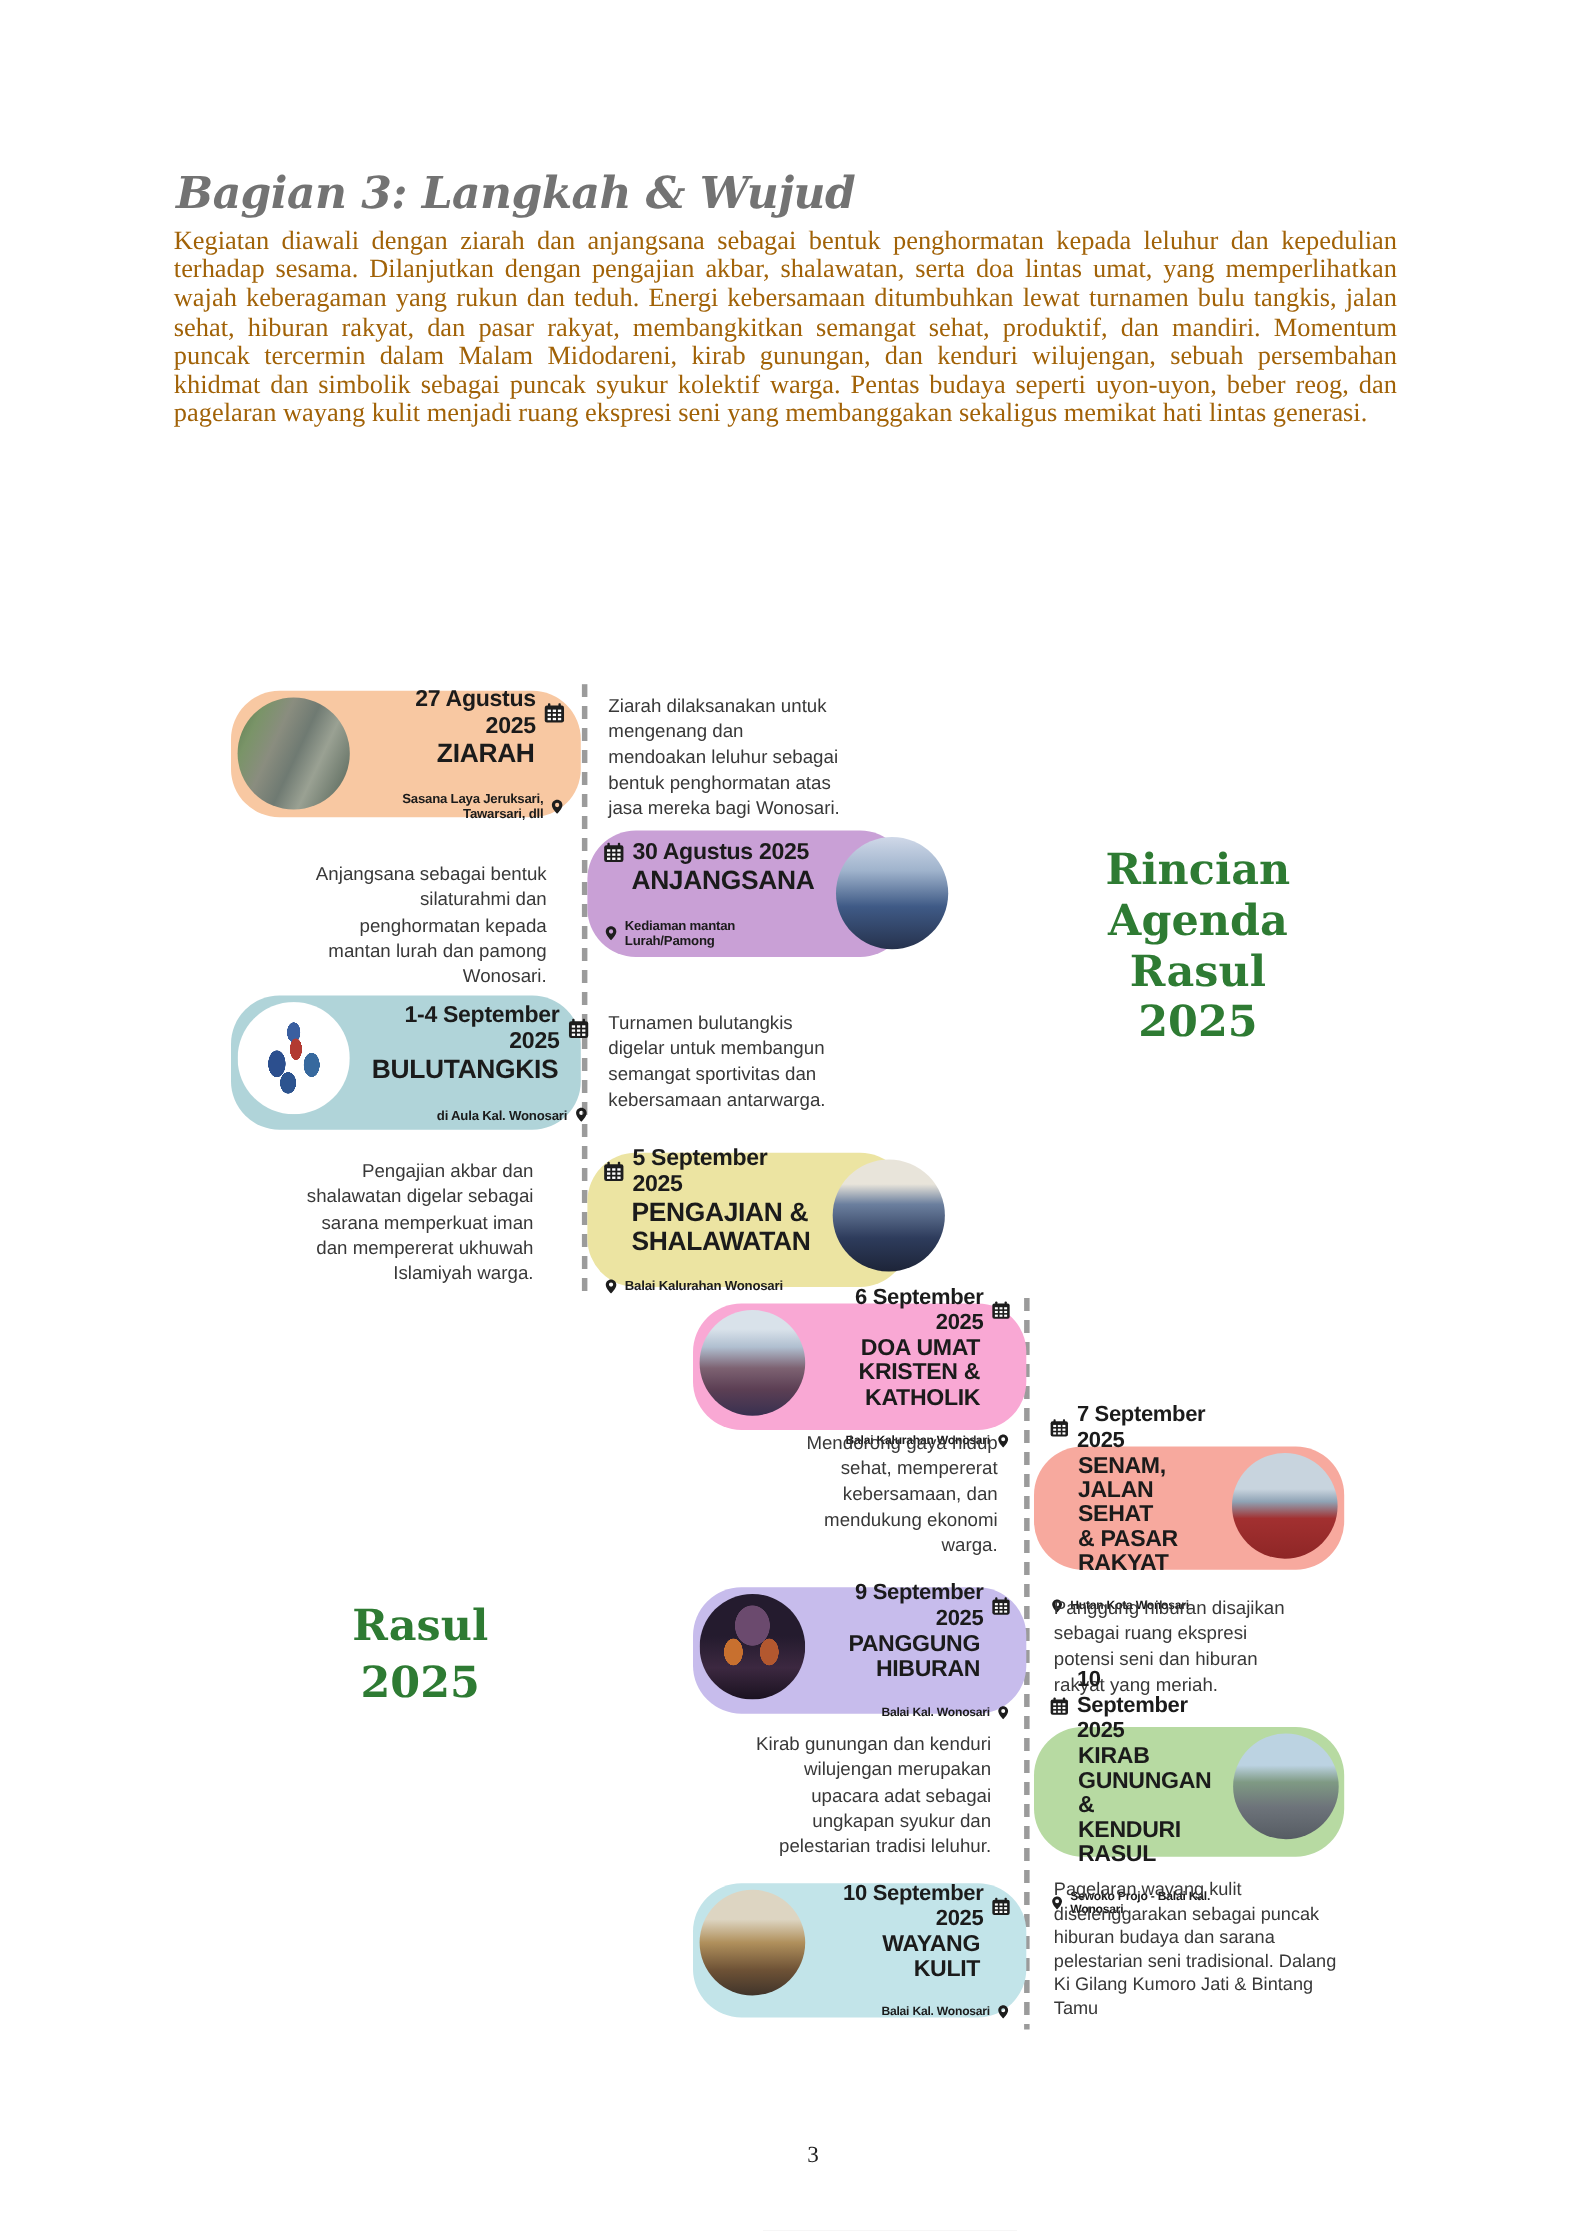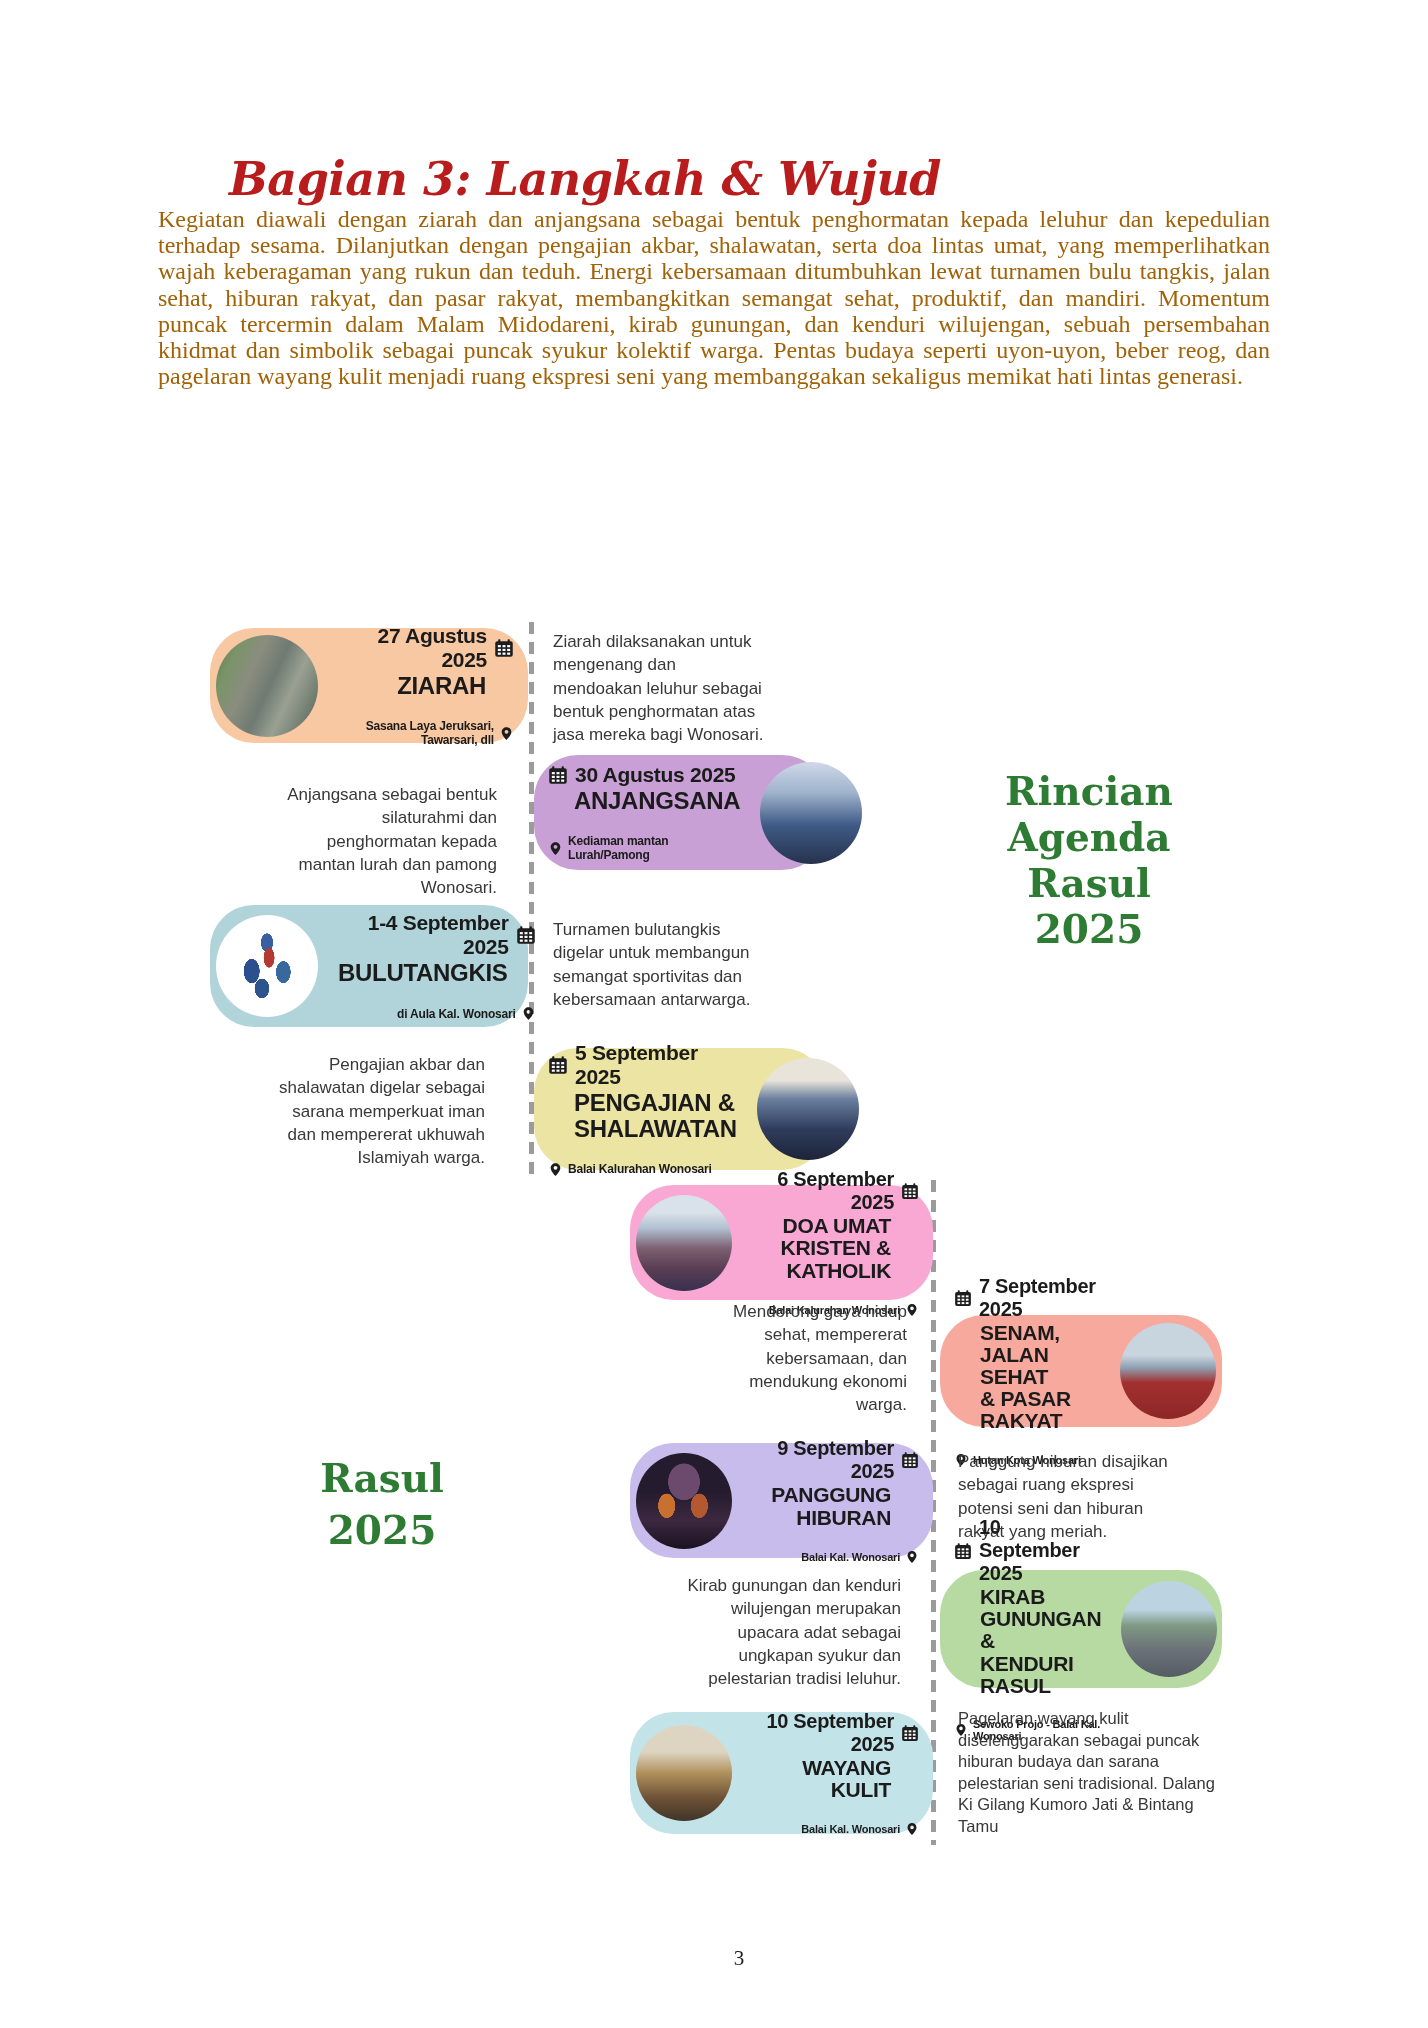--- a/index.html
+++ b/index.html
@@ -1,37 +1,37 @@
 <!DOCTYPE html>
 <html><head>
 <meta charset="utf-8">
 <style>
   html,body{margin:0;padding:0;background:#e8e8e8;}
   .page{position:relative;width:1428px;height:2028px;background:#ffffff;margin:0 auto;overflow:hidden;
         font-family:"Liberation Sans",sans-serif;}
   
-  .title{position:absolute;left:160px;width:850px;top:152px;margin:0;text-align:center;
-         font-family:"DejaVu Serif",serif;font-style:italic;font-weight:800;font-size:46px;
-         color:#b91c1c;letter-spacing:-0.5px;}
+  .title{position:absolute;left:160px;width:850px;top:152px;margin:0;text-align:left;
+         font-family:"DejaVu Serif",serif;font-style:italic;font-weight:800;font-size:40px;
+         color:#737373;letter-spacing:-0.5px;}
   
   .intro{position:absolute;left:158px;top:206px;width:1112px;margin:0;
          font-family:"Liberation Serif",serif;font-size:24px;line-height:26.2px;color:#a16207;
          text-align:justify;}
   
   .tline{position:absolute;width:5px;
          background:repeating-linear-gradient(180deg,#9b9b9b 0 12px,transparent 12px 20px);}
   .tline1{left:529px;top:622px;height:558px;}
   .tline2{left:931px;top:1180px;height:665px;}
   
   .script-label{position:absolute;text-align:center;color:#2e7b33;white-space:pre-line;
                 font-family:"DejaVu Serif",serif;font-weight:800;}
   .right-label{left:959px;top:768px;width:260px;font-size:39px;line-height:46px;}
   .left-label{left:282px;top:1452px;width:200px;font-size:39px;line-height:52px;}
   
-  .card{position:absolute;border-radius:44px;display:flex;align-items:center;color:#1b1b1b;}
+  .card{position:absolute;border-radius:44px;display:flex;color:#1b1b1b;}
   .photo{flex:none;border-radius:50%;}
   .sec1 .photo{width:102px;height:102px;margin:6px;}
   .sec2 .photo{width:96px;height:96px;margin:6px;}
   .ctext{flex:1;display:flex;flex-direction:column;justify-content:center;padding:0 14px;}
   .card.leftcard .ctext{text-align:right;align-items:flex-end;}
   .card.rightcard .ctext{text-align:left;align-items:flex-start;}
   .date-line{display:flex;align-items:center;gap:7px;font-weight:700;letter-spacing:-0.3px;}
   .sec1 .date-line{font-size:21px;}
   .sec2 .date-line{font-size:20px;}
   .title-line{font-weight:800;line-height:1.05;letter-spacing:-0.3px;white-space:pre-line;margin-top:1px;}

